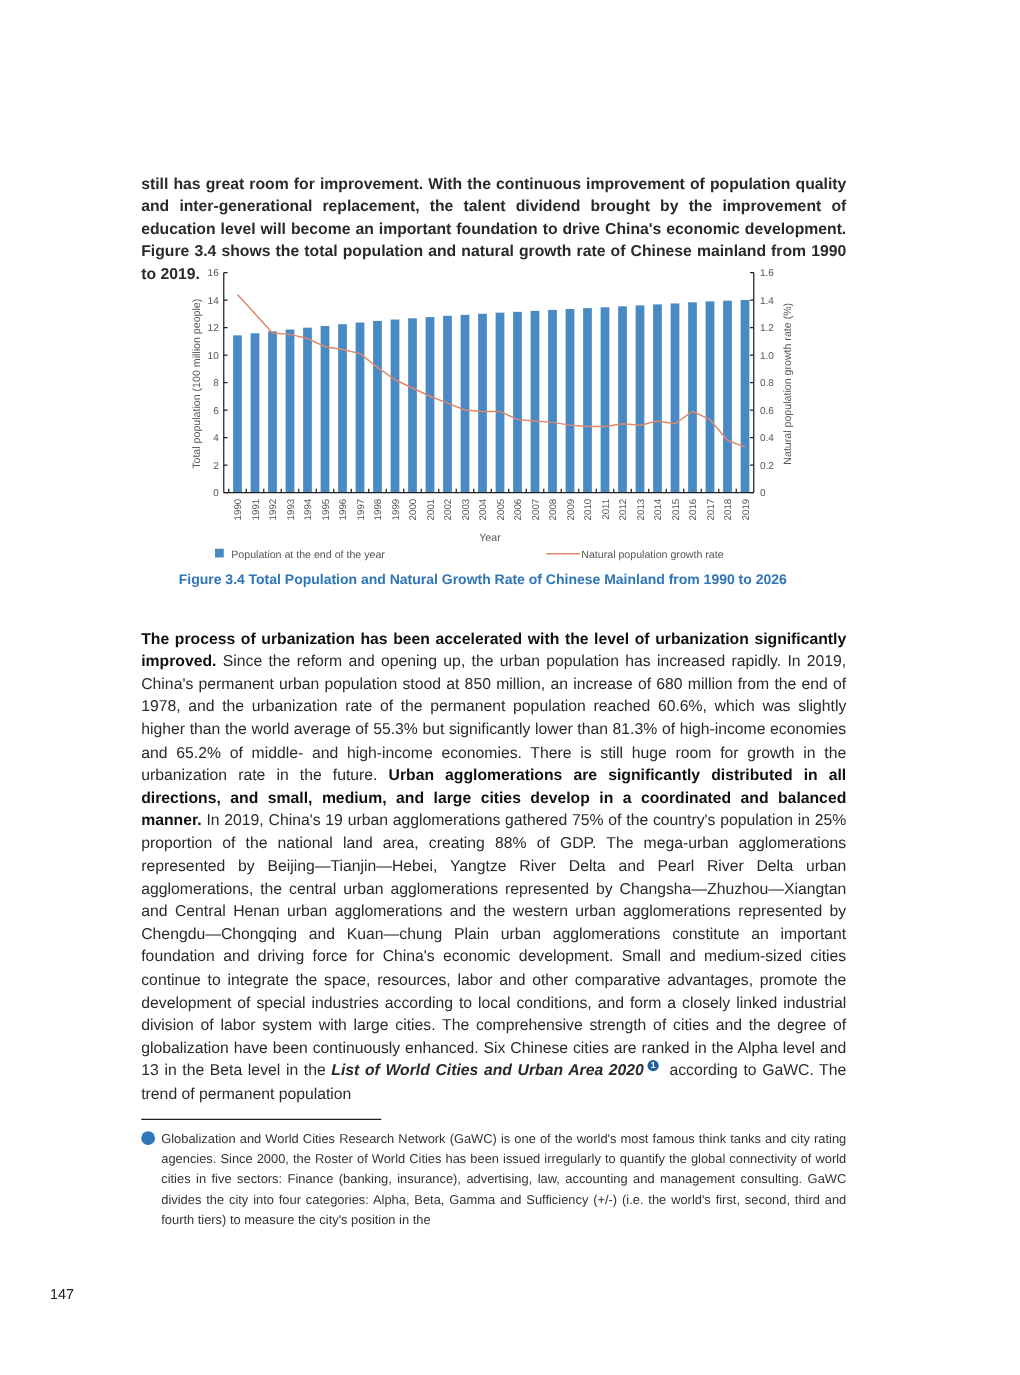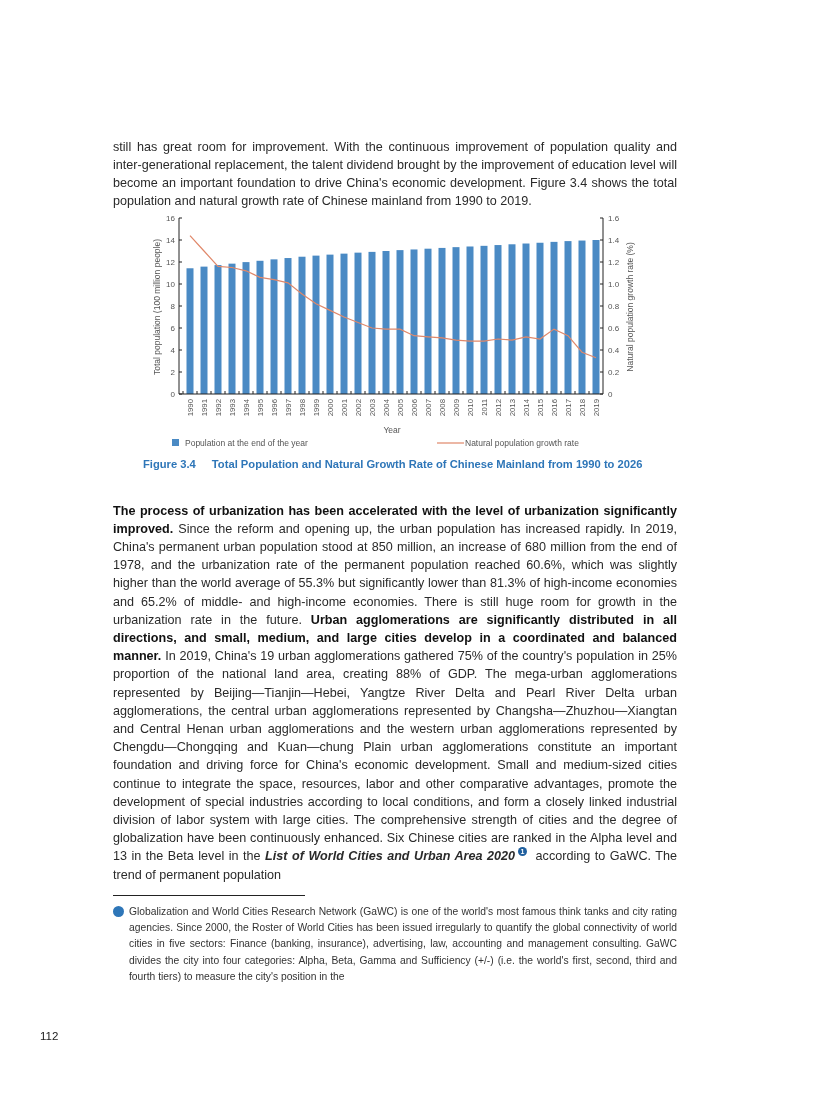--- a/index.html
+++ b/index.html
@@ -1,24 +1,24 @@
 <!DOCTYPE html>
 <html><head>
 <meta charset="utf-8">
 <style>
   html, body { margin:0; padding:0; background:#ffffff; }
   body { width:816px; height:1100px; position:relative; font-family:"Liberation Sans", sans-serif; color:#222; overflow:hidden; }
   .para { position:absolute; left:113px; width:564px; font-size:12.6px; line-height:18.2px; text-align:justify; color:#2a2a2a; }
   .para b { font-weight:bold; color:#111; }
   .para i { font-style:italic;font-weight:bold; }
-  #p1 { top:125px; }
+  #p1 { top:125px;font-weight:bold; }
   #p2 { top:489px; }
   #chart { position:absolute; left:140px; top:205px; width:540px; height:250px; }
   .caption { position:absolute; left:143px; top:458px; font-size:11.2px; font-weight:bold; color:#2e76b8; white-space:nowrap; }
-  .caption .num { margin-right:16px; }
+  .caption .num { margin-right:3px; }
   .fn-rule { position:absolute; left:113px; top:895px; width:192px; height:1px; background:#222; }
   .footnote { position:absolute; left:113px; top:904px; width:564px; font-size:10.3px; line-height:16.2px; color:#333; text-align:justify; }
   .fn-marker { display:inline-block; width:11px; height:11px; border-radius:50%; background:#2e76b8; color:#fff; font-size:8px; line-height:11px; text-align:center; font-weight:bold; vertical-align:1px; margin-right:5px; }
   .fn-body { padding-left:16px; text-indent:-16px; }
   .sup-marker { display:inline-block; width:9px; height:9px; border-radius:50%; background:#1f5f9e; color:#fff; font-size:7px; line-height:9px; text-align:center; font-weight:bold; vertical-align:6px; margin:0 4px 0 3px; font-style:normal; }
   .page-num { position:absolute; left:40px; top:1030px; font-size:11.5px; color:#222; }
   svg text { font-family:"Liberation Sans", sans-serif; }
 </style>
 </head>
 <body>
@@ -182,13 +182,13 @@
 </div>
 
 <p class="para" id="p2"><b>The process of urbanization has been accelerated with the level of urbanization significantly improved.</b><span> Since the reform and opening up, the urban population has increased rapidly. In 2019, China's permanent urban population stood at 850 million, an increase of 680 million from the end of 1978, and the urbanization rate of the permanent population reached 60.6%, which was slightly higher than the world average of 55.3% but significantly lower than 81.3% of high-income economies and 65.2% of middle- and high-income economies. There is still huge room for growth in the urbanization rate in the future. </span><b>Urban agglomerations are significantly distributed in all directions, and small, medium, and large cities develop in a coordinated and balanced manner.</b><span> In 2019, China's 19 urban agglomerations gathered 75% of the country's population in 25% proportion of the national land area, creating 88% of GDP. The mega-urban agglomerations represented by Beijing—Tianjin—Hebei, Yangtze River Delta and Pearl River Delta urban agglomerations, the central urban agglomerations represented by Changsha—Zhuzhou—Xiangtan and Central Henan urban agglomerations and the western urban agglomerations represented by Chengdu—Chongqing and Kuan—chung Plain urban agglomerations constitute an important foundation and driving force for China's economic development. Small and medium-sized cities continue to integrate the space, resources, labor and other comparative advantages, promote the development of special industries according to local conditions, and form a closely linked industrial division of labor system with large cities. The comprehensive strength of cities and the degree of globalization have been continuously enhanced. Six Chinese cities are ranked in the Alpha level and 13 in the Beta level in the </span><i>List of World Cities and Urban Area 2020</i><span class="sup-marker">1</span><span> according to GaWC. The trend of permanent population</span></p>
 
 <div class="fn-rule"></div>
 
 <div class="footnote">
   <div class="fn-body"><span class="fn-marker">1</span><span>Globalization and World Cities Research Network (GaWC) is one of the world's most famous think tanks and city rating agencies. Since 2000, the Roster of World Cities has been issued irregularly to quantify the global connectivity of world cities in five sectors: Finance (banking, insurance), advertising, law, accounting and management consulting. GaWC divides the city into four categories: Alpha, Beta, Gamma and Sufficiency (+/-) (i.e. the world's first, second, third and fourth tiers) to measure the city's position in the</span></div>
 </div>
 
-<div class="page-num">112</div>
+<div class="page-num">147</div>
 
 </body></html>

